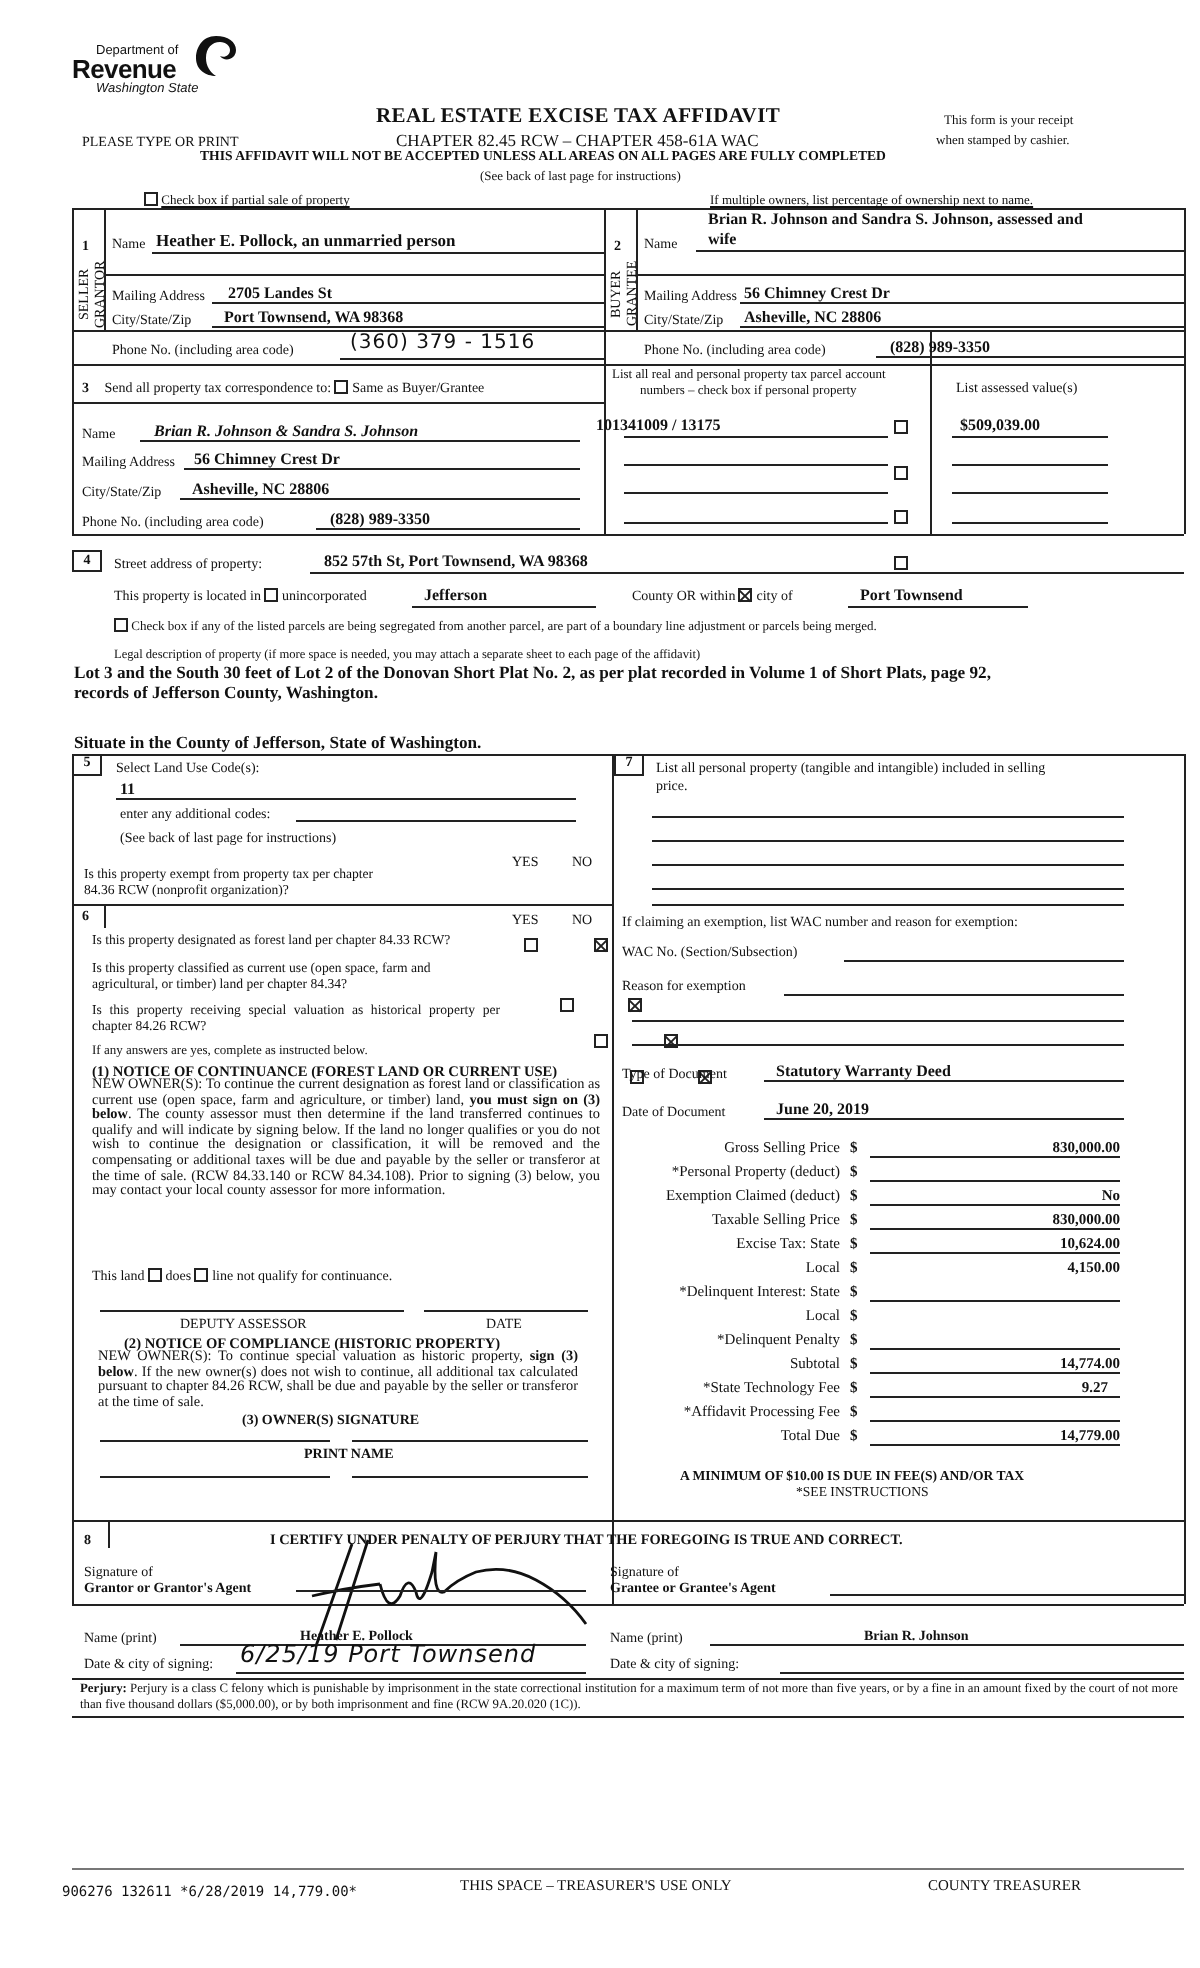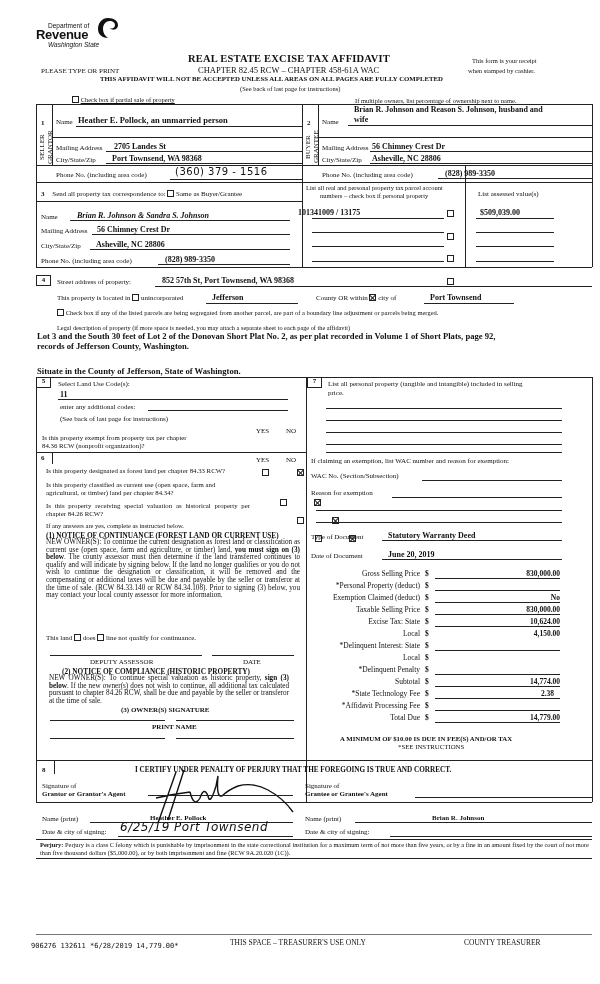--- a/index.html
+++ b/index.html
@@ -78,21 +78,21 @@
 <div class="line" style="left:106px;top:151px;width:196px;"></div>
 <div class="abs" style="left:56px;top:156px;font-size:7px;">City/State/Zip</div>
 <div class="abs fill" style="left:112px;top:154px;">Port Townsend, WA 98368</div>
 <div class="line" style="left:106px;top:163px;width:196px;"></div>
 
 
 <div class="abs b" style="left:307px;top:119px;font-size:7px;">2</div>
 <div class="vert" style="left:304px;top:130px;height:34px;width:14px;">
   <span>BUYER</span><br><span>GRANTEE</span>
 </div>
-<div class="abs b" style="left:354px;top:105px;font-size:8px;">Brian R. Johnson and Reason S. Johnson, husband and</div>
+<div class="abs b" style="left:354px;top:105px;font-size:8px;">Brian R. Johnson and Sandra S. Johnson, assessed and</div>
 <div class="abs" style="left:322px;top:118px;font-size:7px;">Name</div>
 <div class="abs fill" style="left:354px;top:115px;">wife</div>
 <div class="line" style="left:348px;top:125px;width:244px;"></div>
 <div class="line" style="left:318px;top:137px;width:274px;"></div>
 <div class="abs" style="left:322px;top:144px;font-size:7px;">Mailing Address</div>
 <div class="abs fill" style="left:372px;top:142px;">56 Chimney Crest Dr</div>
 <div class="line" style="left:370px;top:151px;width:222px;"></div>
 <div class="abs" style="left:322px;top:156px;font-size:7px;">City/State/Zip</div>
 <div class="abs fill" style="left:372px;top:154px;">Asheville, NC 28806</div>
 <div class="line" style="left:370px;top:163px;width:222px;"></div>
@@ -333,21 +333,21 @@
   <span class="val"></span>
 </div>
 <div class="money-row" style="top:677px;">
   <span class="lbl">Subtotal</span>
   <span class="dollar">$</span>
   <span class="val">14,774.00</span>
 </div>
 <div class="money-row" style="top:689px;">
   <span class="lbl">*State Technology Fee</span>
   <span class="dollar">$</span>
-  <span class="val" style="padding-right:6px;">2.38</span>
+  <span class="val" style="padding-right:6px;">9.27</span>
 </div>
 <div class="money-row" style="top:701px;">
   <span class="lbl">*Affidavit Processing Fee</span>
   <span class="dollar">$</span>
   <span class="val"></span>
 </div>
 <div class="money-row" style="top:713px;">
   <span class="lbl">Total Due</span>
   <span class="dollar">$</span>
   <span class="val">14,779.00</span>

